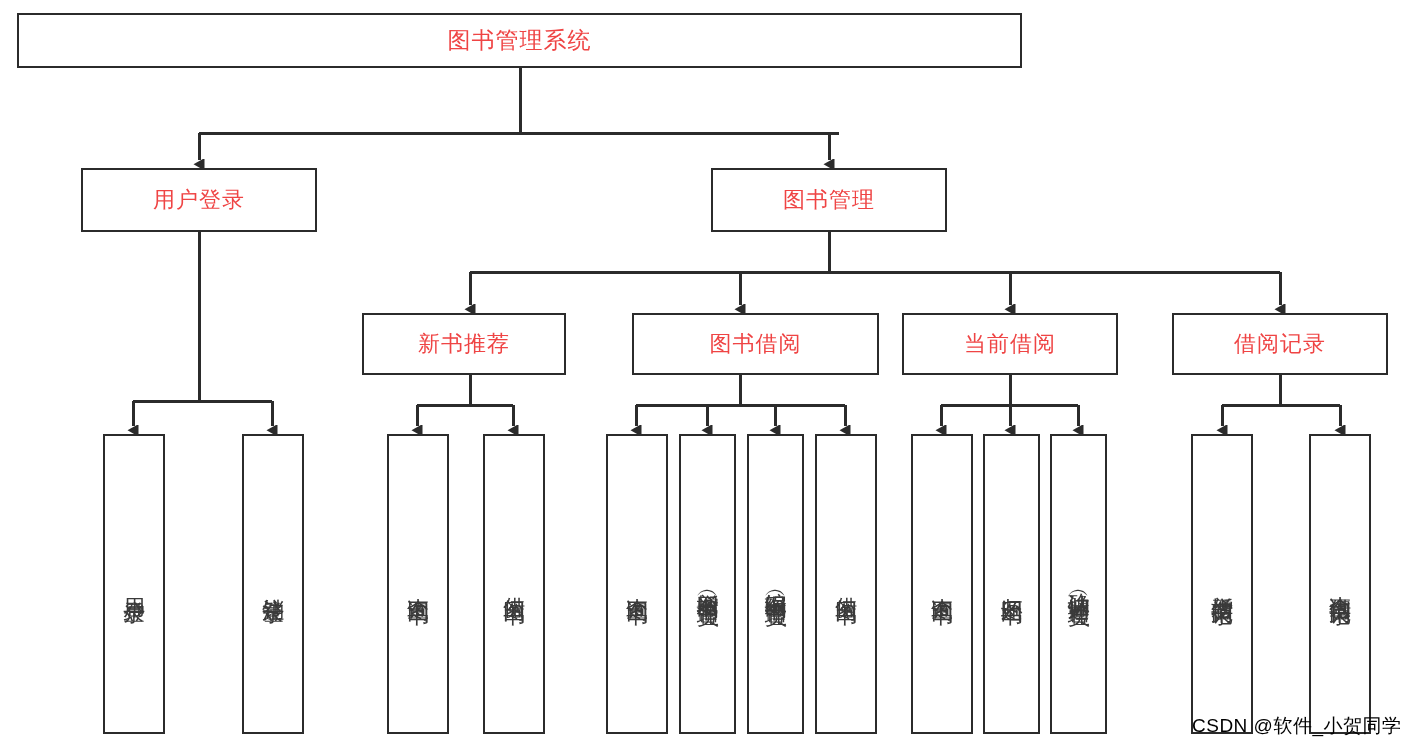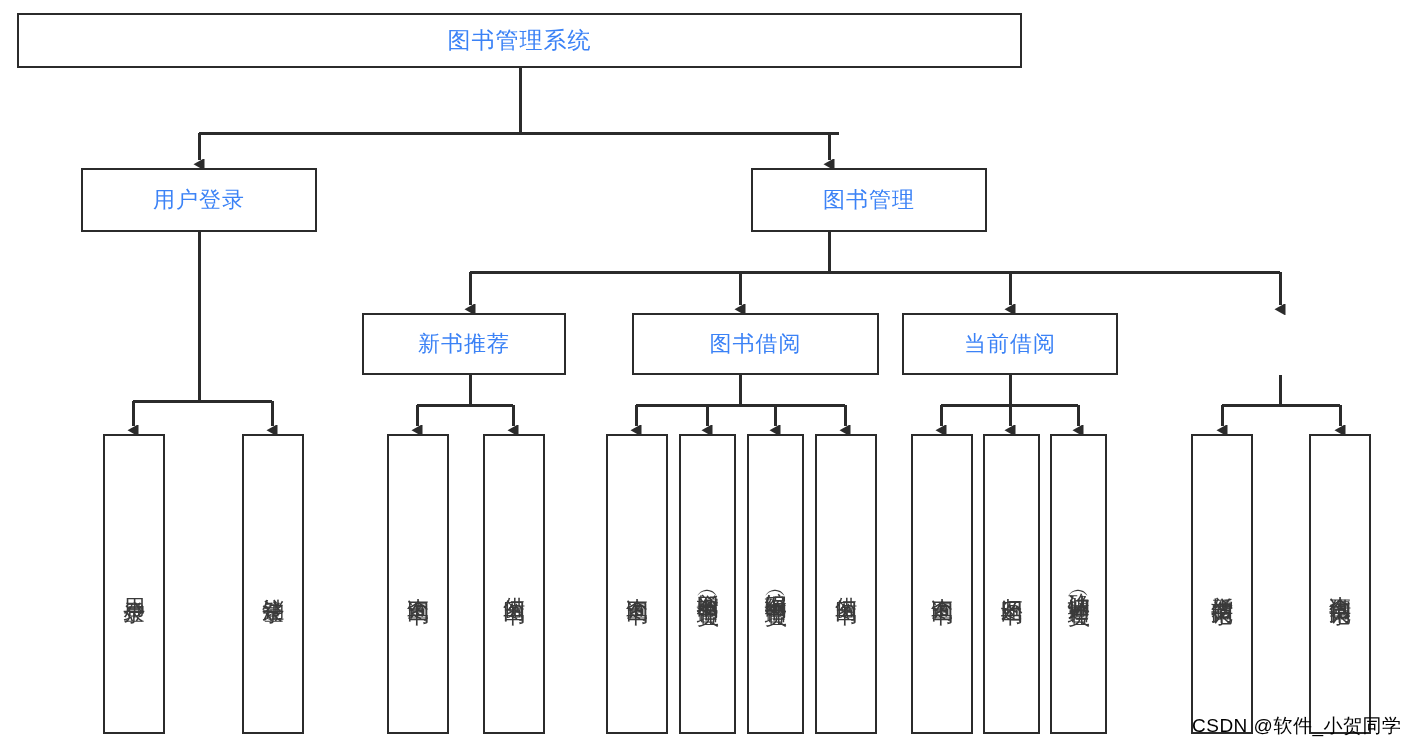--- a/index.html
+++ b/index.html
@@ -1,20 +1,20 @@
 <!DOCTYPE html>
 <html><head>
 <meta charset="utf-8">
 <style>
   html,body{margin:0;padding:0;background:#ffffff;}
   body{width:1405px;height:747px;overflow:hidden;font-family:"Liberation Sans","DejaVu Sans",sans-serif;}
   #canvas{position:relative;width:1405px;height:747px;background:#ffffff;}
   svg#wires{position:absolute;left:0;top:0;width:1405px;height:747px;}
   .node{position:absolute;box-sizing:border-box;background:#ffffff;border:2.5px solid #2b2b2b;display:flex;align-items:center;justify-content:center;}
-  .node .lbl{color:#3b82f6;font-size:22px;line-height:1.15;white-space:nowrap;letter-spacing:1px;}
+  .node .lbl{color:#ef4444;font-size:22px;line-height:1.15;white-space:nowrap;letter-spacing:1px;}
   .node.root .lbl{font-size:23px;}
   .leaf{position:absolute;box-sizing:border-box;background:#ffffff;border:2.5px solid #2b2b2b;display:flex;align-items:center;justify-content:center;}
   .leaf .vlbl{color:#3a3a3a;font-size:22px;letter-spacing:2px;line-height:1.12;
     writing-mode:vertical-rl;text-orientation:upright;white-space:nowrap;}
   .watermark{position:absolute;color:#000000;font-size:19px;white-space:nowrap;letter-spacing:.5px;}
 </style>
 </head>
 <body>
 
 <div id="canvas">
@@ -69,32 +69,35 @@
     </g>
   </svg>
 
   <div class="node root" style="left:17px;top:13px;width:1005px;height:55px;">
     <span class="lbl">图书管理系统</span>
   </div>
 
   <div class="node" style="left:81px;top:168px;width:236px;height:64px;">
     <span class="lbl">用户登录</span>
   </div>
-  <div class="node" style="left:711px;top:168px;width:236px;height:64px;margin-left:40px;">
+  <div class="node" style="left:711px;top:168px;width:236px;height:64px;">
     <span class="lbl">图书管理</span>
   </div>
 
   <div class="node" style="left:362px;top:313px;width:204px;height:62px;">
     <span class="lbl">新书推荐</span>
   </div>
   <div class="node" style="left:632px;top:313px;width:247px;height:62px;">
     <span class="lbl">图书借阅</span>
   </div>
   <div class="node" style="left:902px;top:313px;width:216px;height:62px;">
     <span class="lbl">当前借阅</span>
+  </div>
+  <div class="node" style="left:1172px;top:313px;width:216px;height:62px;">
+    <span class="lbl">借阅记录</span>
   </div>
 
   <div class="leaf" style="left:103px;top:434px;width:62px;height:300px;">
     <span class="vlbl">用户登录</span>
   </div>
   <div class="leaf" style="left:242px;top:434px;width:62px;height:300px;">
     <span class="vlbl">注销登录</span>
   </div>
 
   <div class="leaf" style="left:387px;top:434px;width:62px;height:300px;">

